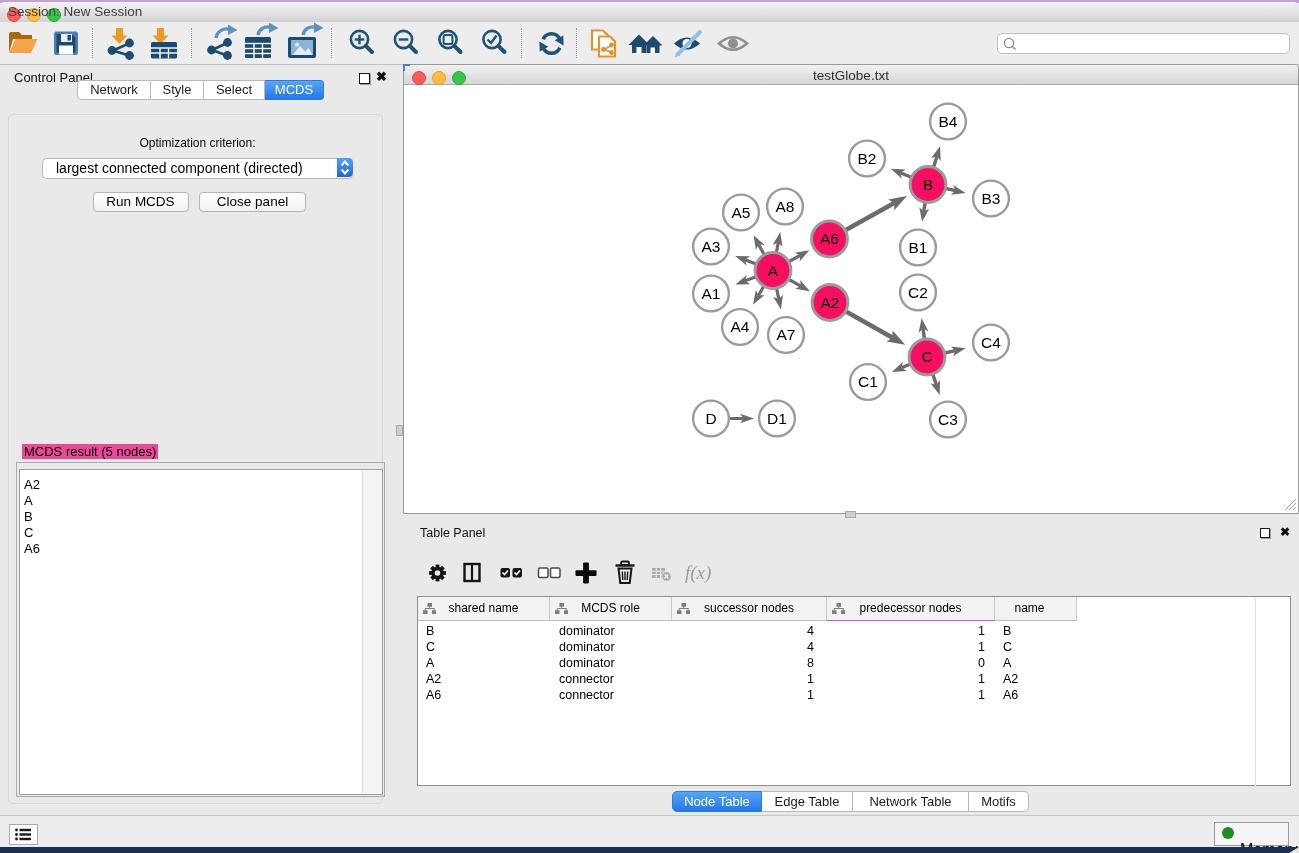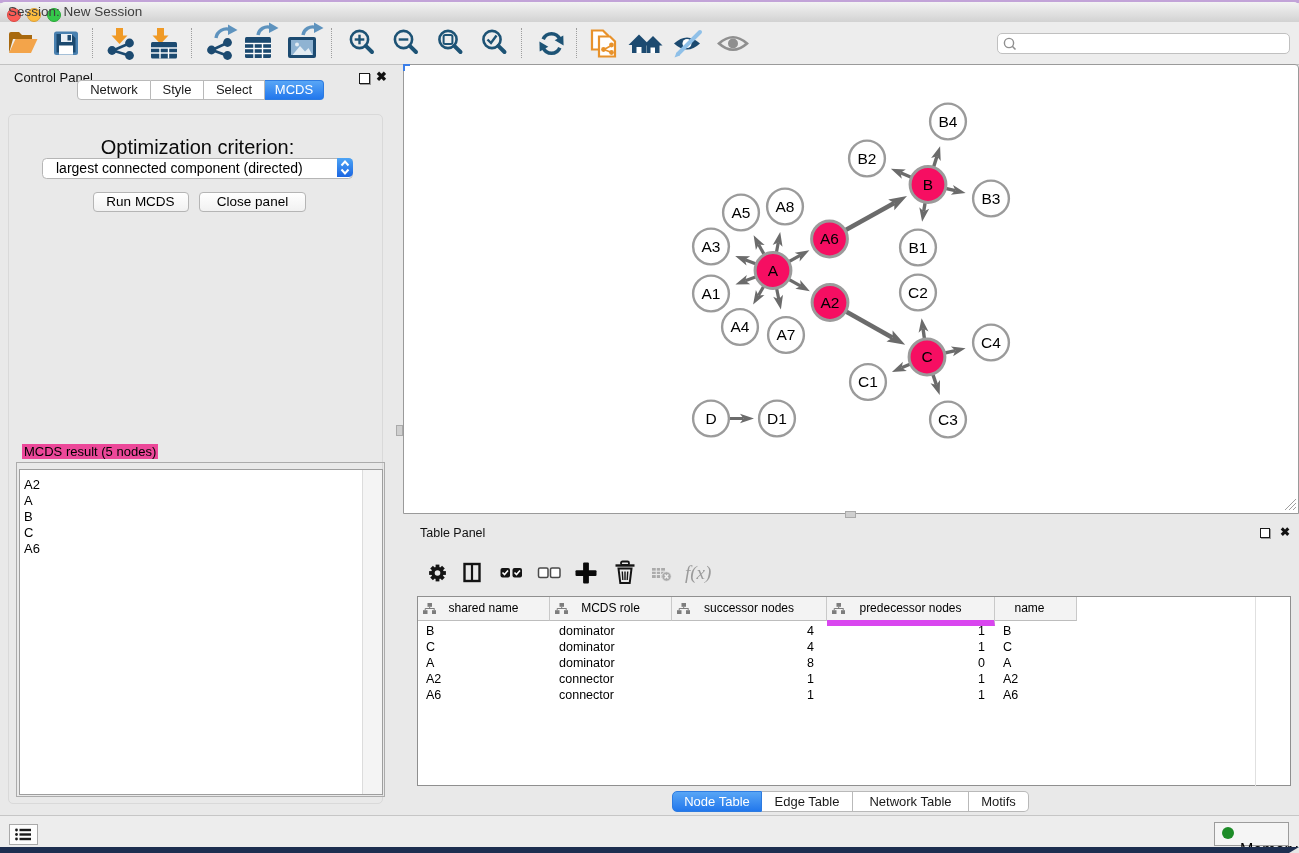--- a/index.html
+++ b/index.html
@@ -24,21 +24,21 @@
   #cpHeader{left:14px;top:70px;font-size:13px;color:#111;}
   .floatbtn{position:absolute;width:9px;height:9px;border:1.5px solid #1a1a1a;background:#fff;box-shadow:1px 1px 0 #9b9b9b;}
   .xbtn{position:absolute;font-size:13px;font-weight:bold;color:#111;line-height:10px;}
   .tabrow{position:absolute;display:flex;height:18px;}
   .tab{height:18px;line-height:18px;font-size:13px;color:#1a1a1a;text-align:center;
        background:#fff;border:1px solid #b9b9b9;border-left:none;padding:0;}
   .tab.first{border-left:1px solid #b9b9b9;border-radius:4px 0 0 4px;}
   .tab.last{border-radius:0 4px 4px 0;}
   .tab.sel{background:linear-gradient(#58a6f6,#2277ec);color:#fff;border-color:#2d7be0;}
   #cpContent{left:8px;top:114px;width:373px;height:688px;border:1px solid #d9d9d9;border-radius:5px;background:#e9e9e9;}
-  #optlabel{left:0;top:136px;width:395px;text-align:center;font-size:20px;color:#0a0a0a;}
+  #optlabel{left:0;top:136px;width:395px;text-align:center;font-size:12px;color:#0a0a0a;}
   #combo{left:42px;top:158px;width:309px;height:19px;background:#fff;border:1px solid #b5b5b5;border-radius:4.5px;}
   #combo .ctext{position:absolute;left:13px;top:1px;font-size:14px;color:#000;}
   #combo .stepper{position:absolute;right:-1px;top:-1px;width:16px;height:19px;border-radius:0 4.5px 4.5px 0;
      background:linear-gradient(#4da4f5,#1b66e2);}
   .btn{position:absolute;height:18px;background:linear-gradient(#ffffff,#f1f1f1);border:1px solid #b5b5b5;border-radius:4px;
        font-size:13.5px;color:#000;text-align:center;line-height:17px;}
   #mcdsbox{position:absolute;left:16px;top:462px;width:367px;height:333px;border:1px solid #ababab;}
   #mcdslegend{position:absolute;left:22px;top:444px;font-size:13px;color:#000;background:#ec4899;padding:0 2px;}
   #mcdslist{position:absolute;left:19px;top:469px;width:362px;height:324px;background:#fff;border:1px solid #9e9e9e;}
   #mcdslist .sb{position:absolute;right:0;top:0;width:19px;height:100%;background:#f4f4f4;border-left:1px solid #dcdcdc;}
@@ -248,20 +248,26 @@
 <div class="abs" id="mcdslist">
     <div class="sb"></div>
 <div class="li" style="top:6.5px">A2</div>
 <div class="li" style="top:22.5px">A</div>
 <div class="li" style="top:38.5px">B</div>
 <div class="li" style="top:54.5px">C</div>
 <div class="li" style="top:70.5px">A6</div>
   </div>
 
 <div class="abs" id="netwin">
+  <div id="nettitle">
+      <div class="tl t1"></div>
+      <div class="tl t2"></div>
+      <div class="tl t3"></div>
+      <div class="ttext">testGlobe.txt</div>
+    </div>
   <div id="netcanvas">
   <svg width="895" height="429" viewBox="403 84 895 429" style="position:absolute;left:0;top:0" xmlns="http://www.w3.org/2000/svg">
 <line x1="772.0" y1="269.5" x2="757.6" y2="243.5" stroke="#6b6b6b" stroke-width="3.2"></line>
 <polygon points="752.6,234.3 763.7,244.1 757.6,243.5 754.9,248.9" fill="#6b6b6b"></polygon>
 <line x1="772.0" y1="269.5" x2="777.3" y2="241.4" stroke="#6b6b6b" stroke-width="3.2"></line>
 <polygon points="779.2,231.1 781.5,245.7 777.3,241.4 771.7,243.9" fill="#6b6b6b"></polygon>
 <line x1="772.0" y1="269.5" x2="744.0" y2="258.7" stroke="#6b6b6b" stroke-width="3.2"></line>
 <polygon points="734.2,254.9 749.1,255.3 744.0,258.7 745.5,264.6" fill="#6b6b6b"></polygon>
 <line x1="772.0" y1="269.5" x2="744.2" y2="279.8" stroke="#6b6b6b" stroke-width="3.2"></line>
 <polygon points="734.4,283.5 745.8,273.9 744.2,279.8 749.2,283.3" fill="#6b6b6b"></polygon>
@@ -453,21 +459,21 @@
           <rect x="0" y="7.2" width="4.5" height="3.8"></rect>
           <rect x="9" y="7.2" width="4.5" height="3.8"></rect>
         </g>
         <g stroke="#7d7d7d" stroke-width="1">
           <line x1="6.7" y1="3.8" x2="6.7" y2="5.5"></line>
           <line x1="2.2" y1="5.5" x2="11.5" y2="5.5"></line>
           <line x1="2.2" y1="5.5" x2="2.2" y2="7.2"></line>
           <line x1="11.2" y1="5.5" x2="11.2" y2="7.2"></line>
         </g>
       </svg></div>
-<div class="thcell" style="left:409px;width:167px;border-bottom:6px solid #d946ef">predecessor nodes<svg width="13" height="12" style="position:absolute;left:5px;top:6px" xmlns="http://www.w3.org/2000/svg">
+<div class="thcell" style="left:409px;width:167px;border-bottom:1px solid #d946ef">predecessor nodes<svg width="13" height="12" style="position:absolute;left:5px;top:6px" xmlns="http://www.w3.org/2000/svg">
         <g fill="#7d7d7d">
           <rect x="4.5" y="0" width="4.5" height="3.8"></rect>
           <rect x="0" y="7.2" width="4.5" height="3.8"></rect>
           <rect x="9" y="7.2" width="4.5" height="3.8"></rect>
         </g>
         <g stroke="#7d7d7d" stroke-width="1">
           <line x1="6.7" y1="3.8" x2="6.7" y2="5.5"></line>
           <line x1="2.2" y1="5.5" x2="11.5" y2="5.5"></line>
           <line x1="2.2" y1="5.5" x2="2.2" y2="7.2"></line>
           <line x1="11.2" y1="5.5" x2="11.2" y2="7.2"></line>

